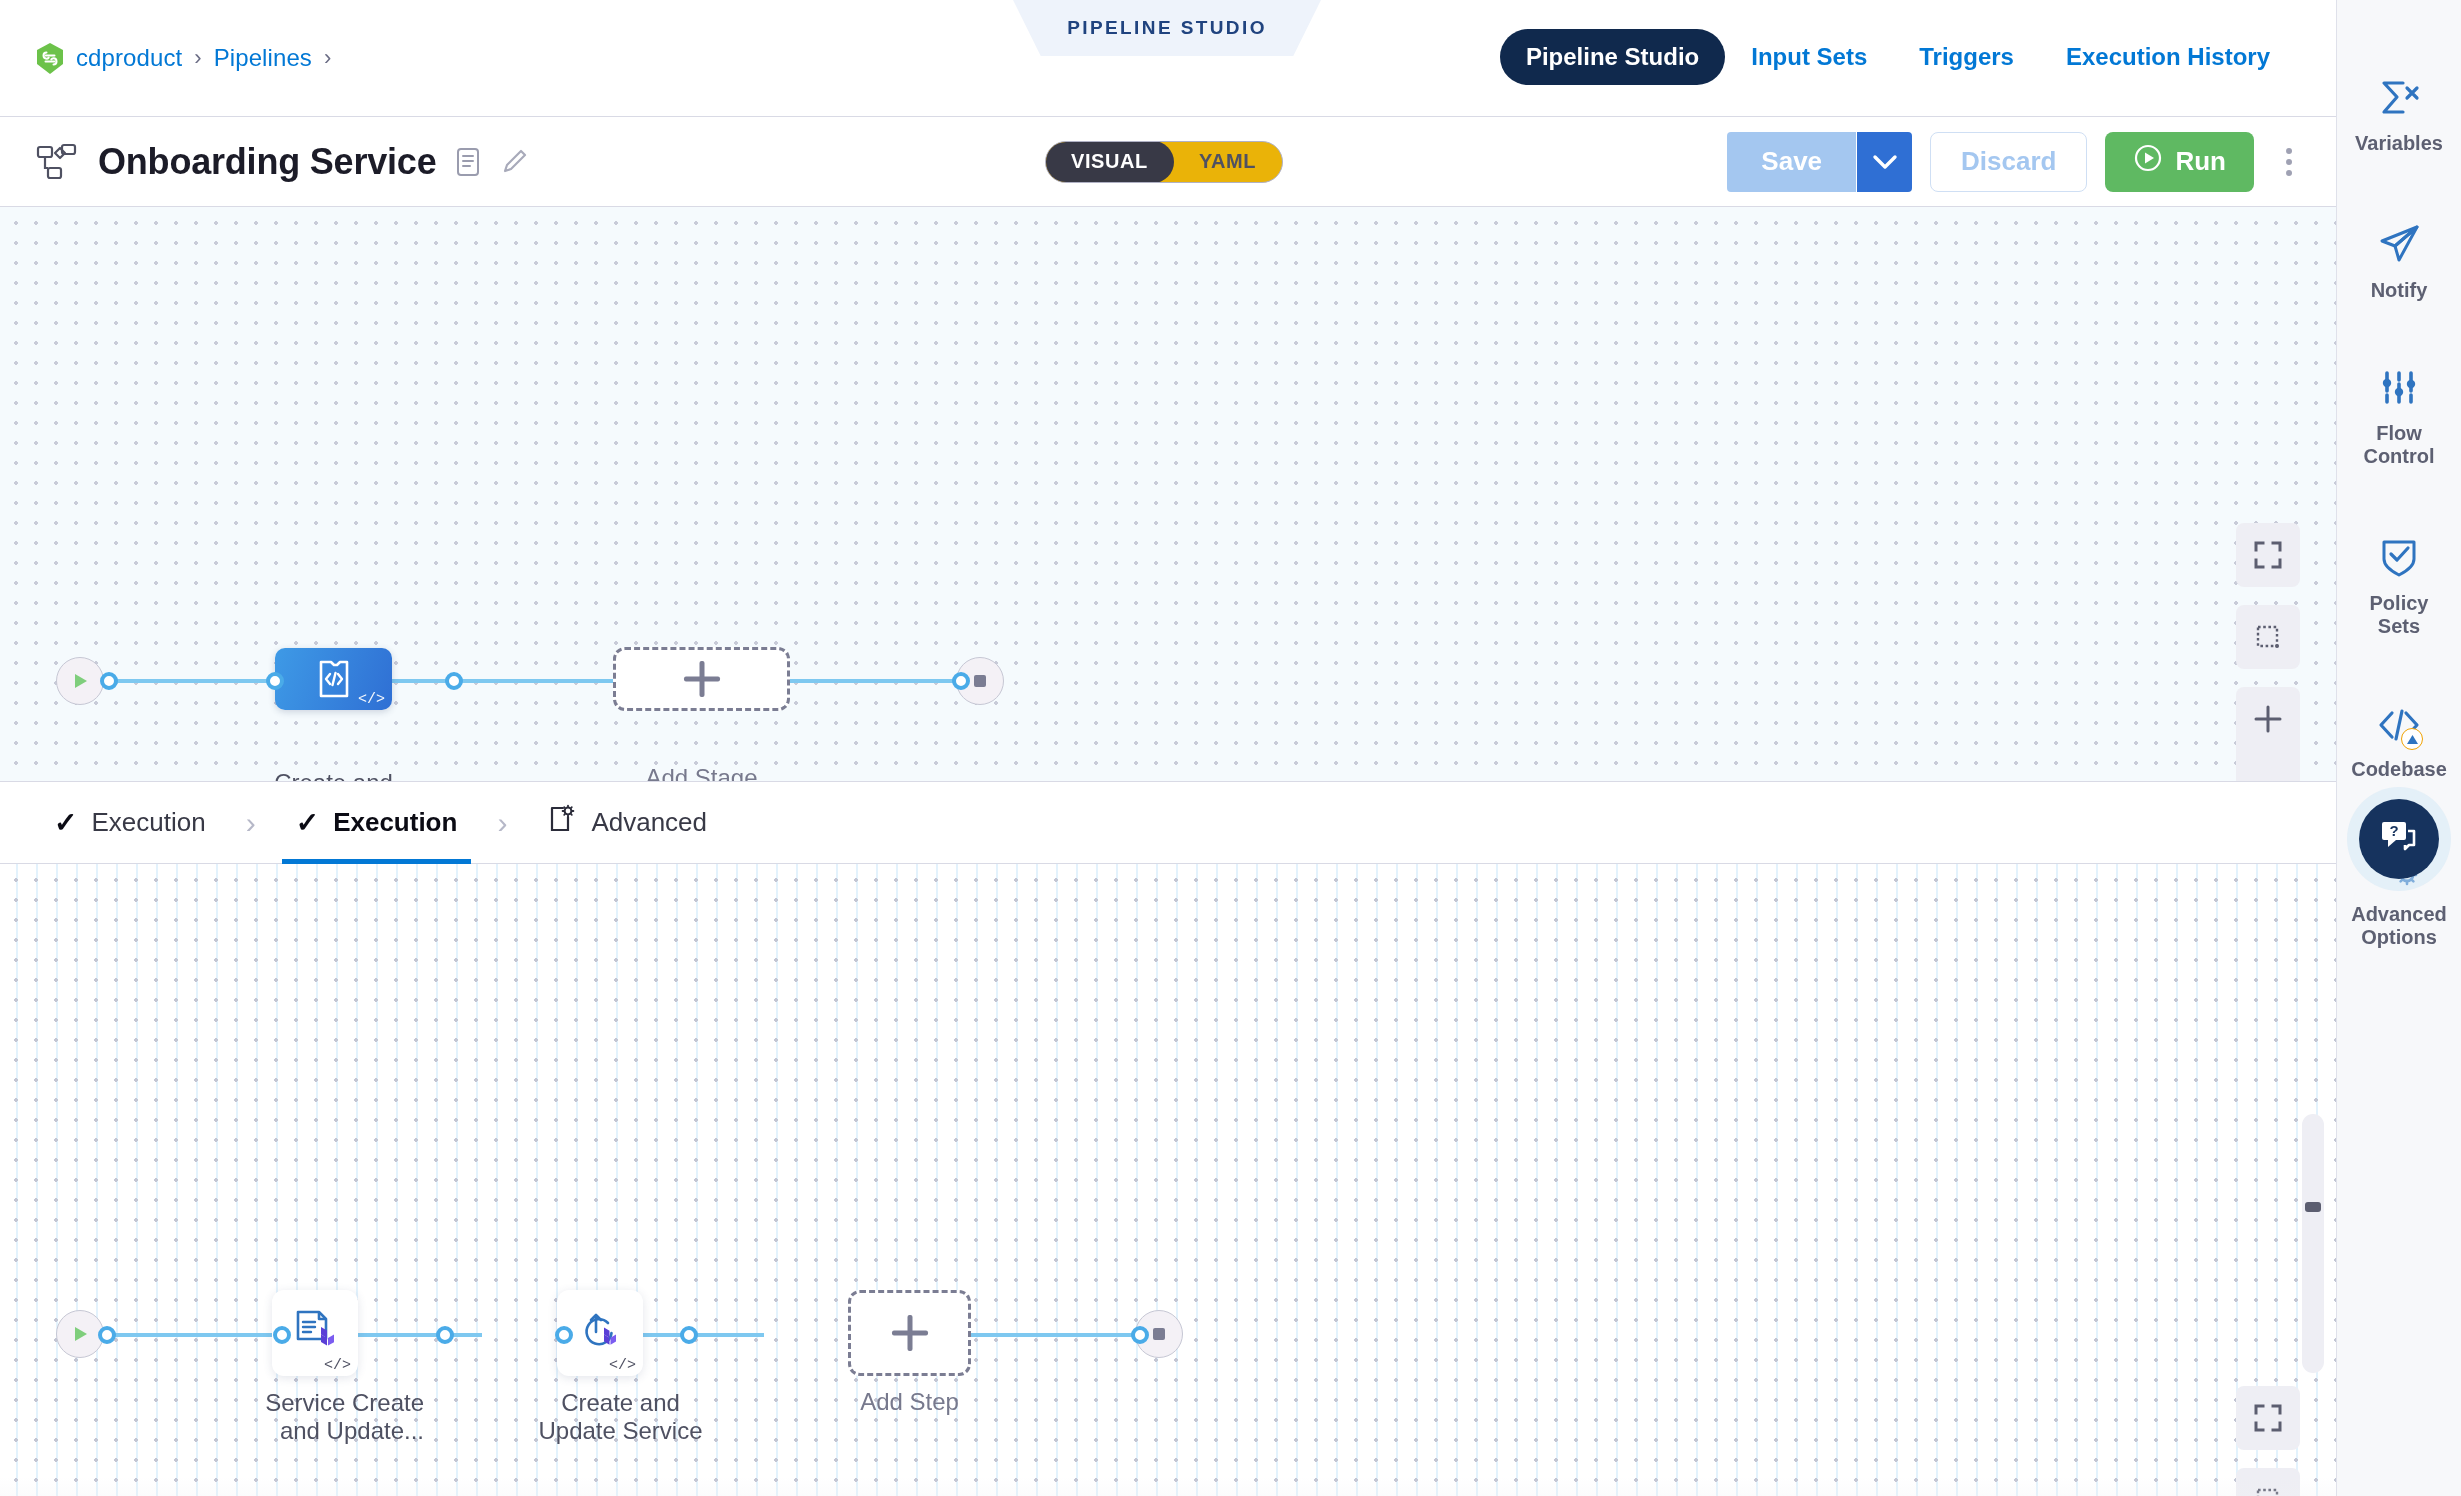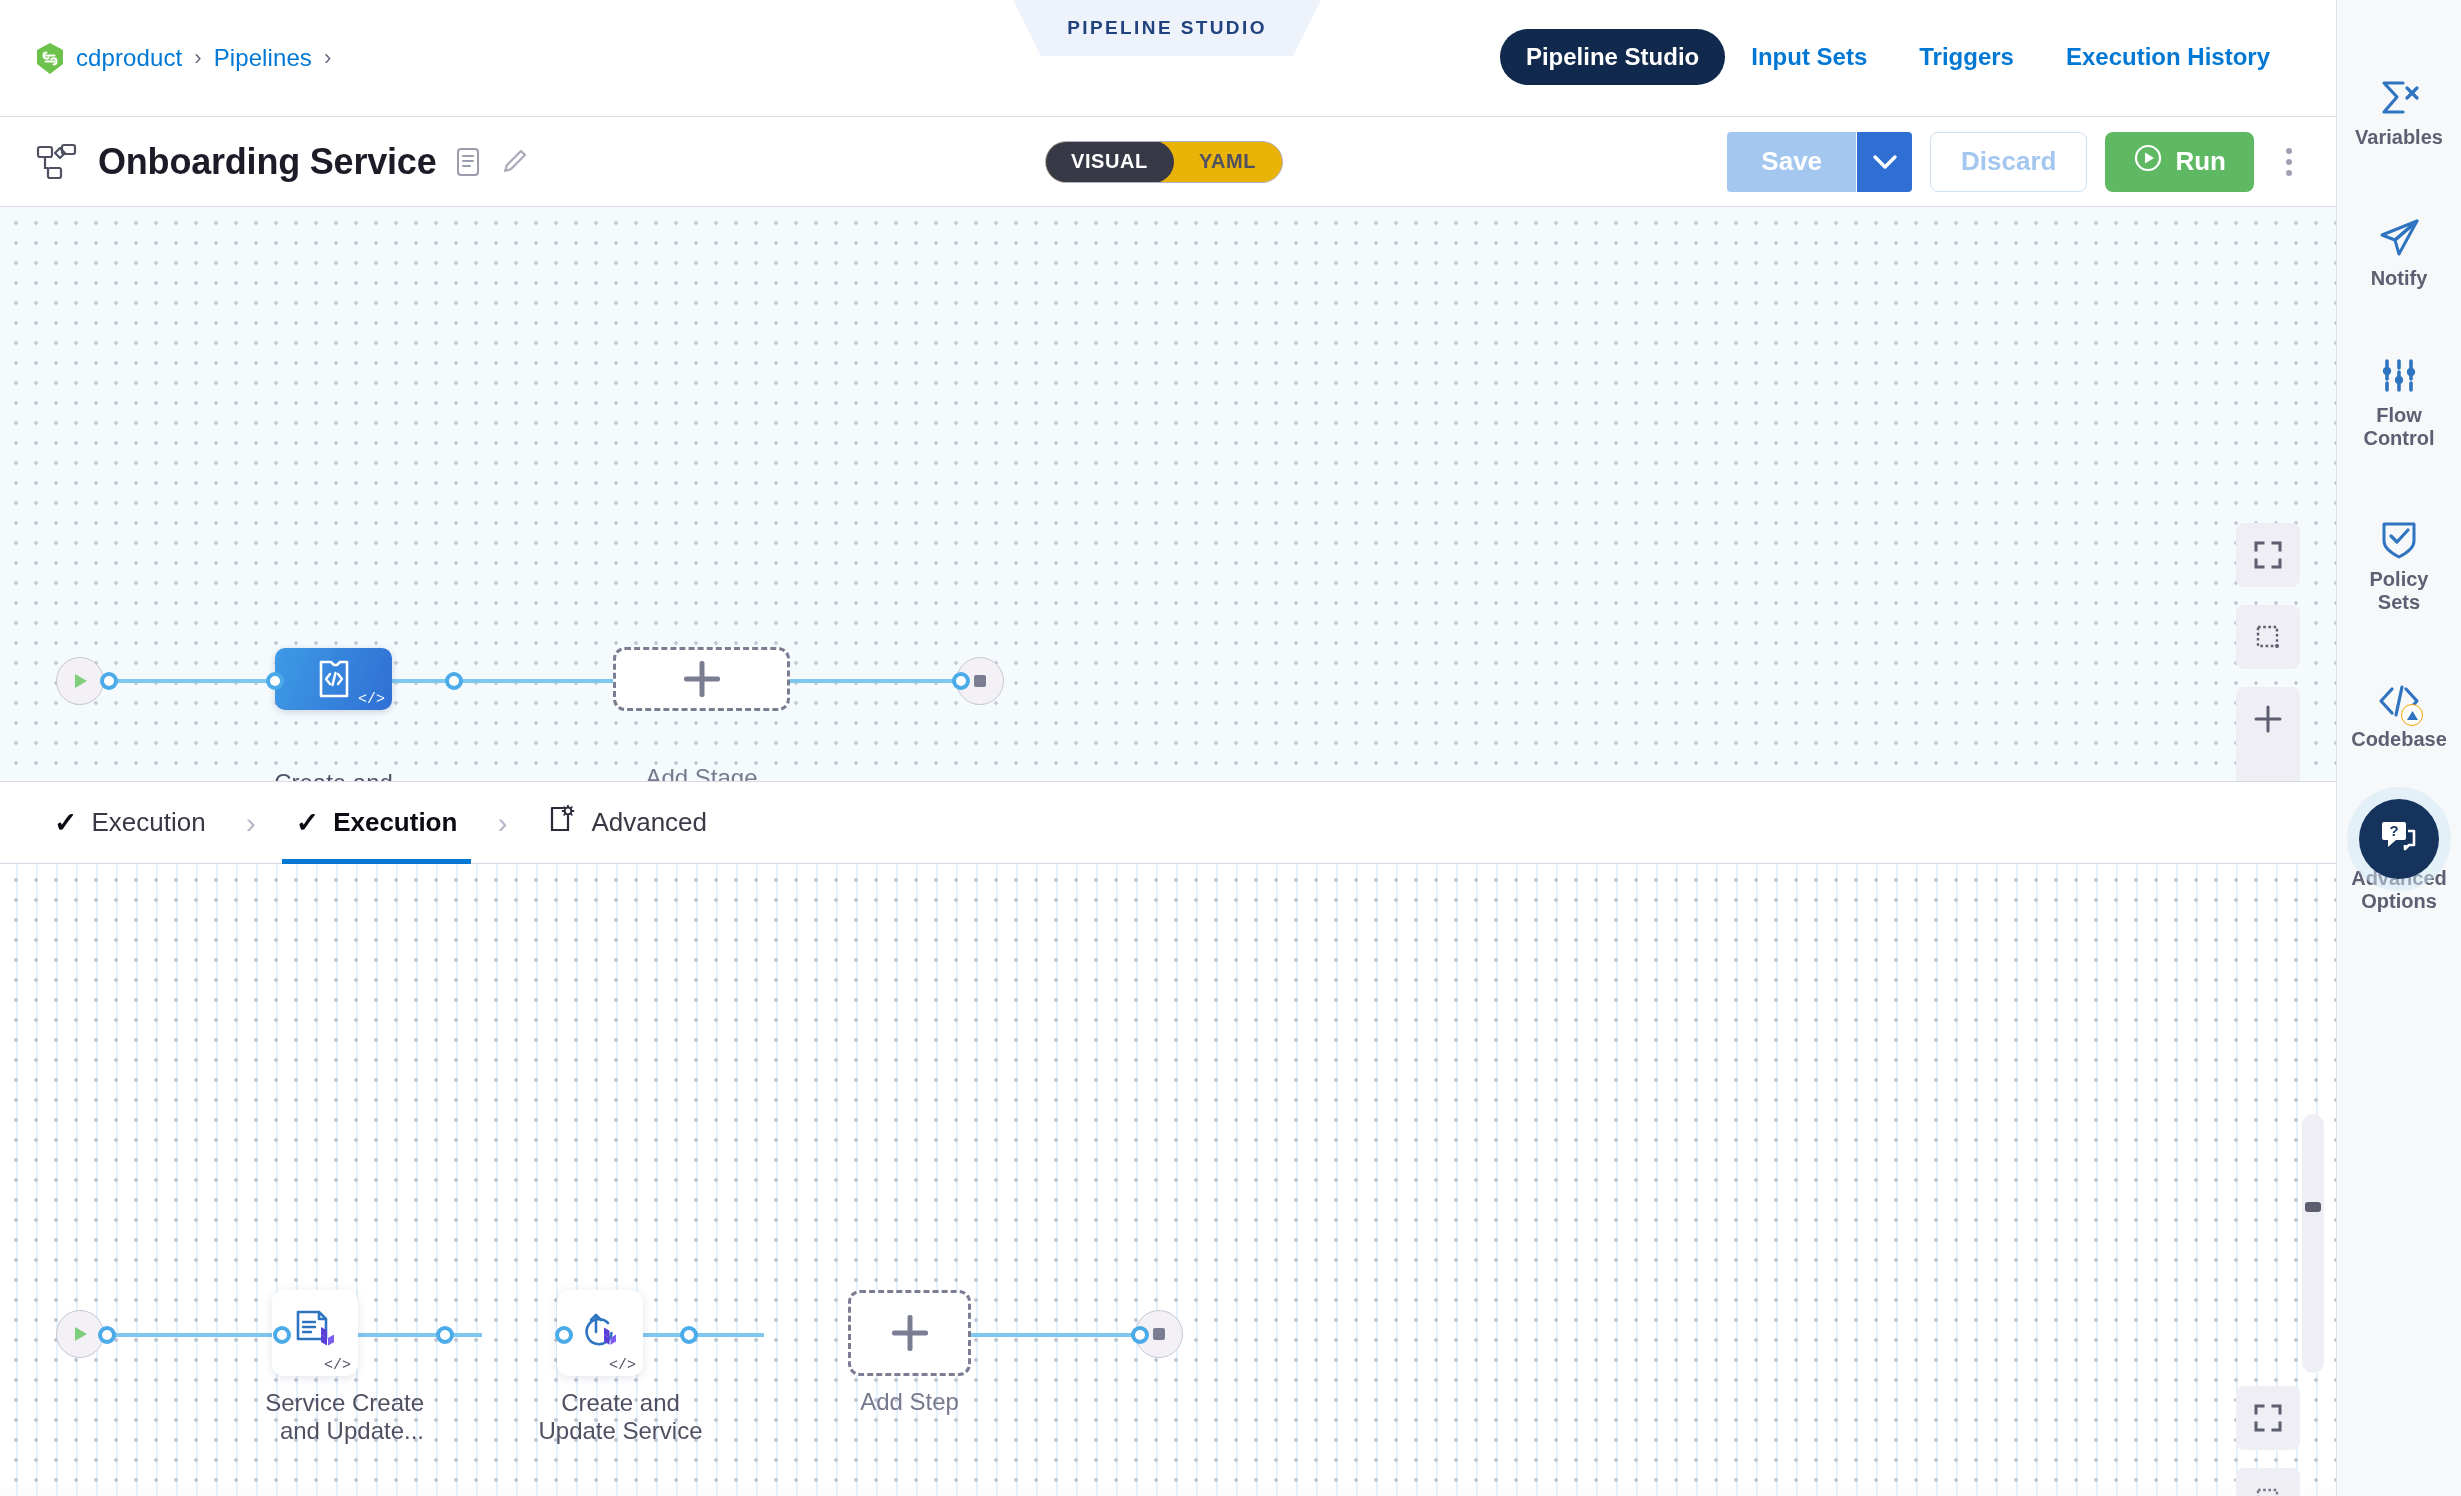--- a/index.html
+++ b/index.html
@@ -200,21 +200,21 @@
 
   
   .rsidebar {
     width: 125px; height: 1496px; background:#f7f8fa;
     border-left: 1px solid #dfe1ea;
     display:flex; flex-direction:column; align-items:center;
     padding-top: 44px; gap: 0; position:relative;
   }
   .rs-item {
     width: 125px; display:flex; flex-direction:column; align-items:center;
-    gap: 4px; cursor:pointer; padding: 34px 4px;
+    gap: 10px; cursor:pointer; padding: 34px 4px;
   }
   .rs-label {
     font-size: 20px; font-weight: 700; color:#5d6072; text-align:center; line-height:1.15;
   }
   .help-fab {
     position:absolute; left: 50%; transform: translateX(-50%); bottom: 617px;
     width: 80px; height:80px; border-radius:50%; background:#16335e;
     display:flex; align-items:center; justify-content:center; cursor:pointer;
     box-shadow: 0 0 0 12px rgba(210,232,246,.5);
   }

